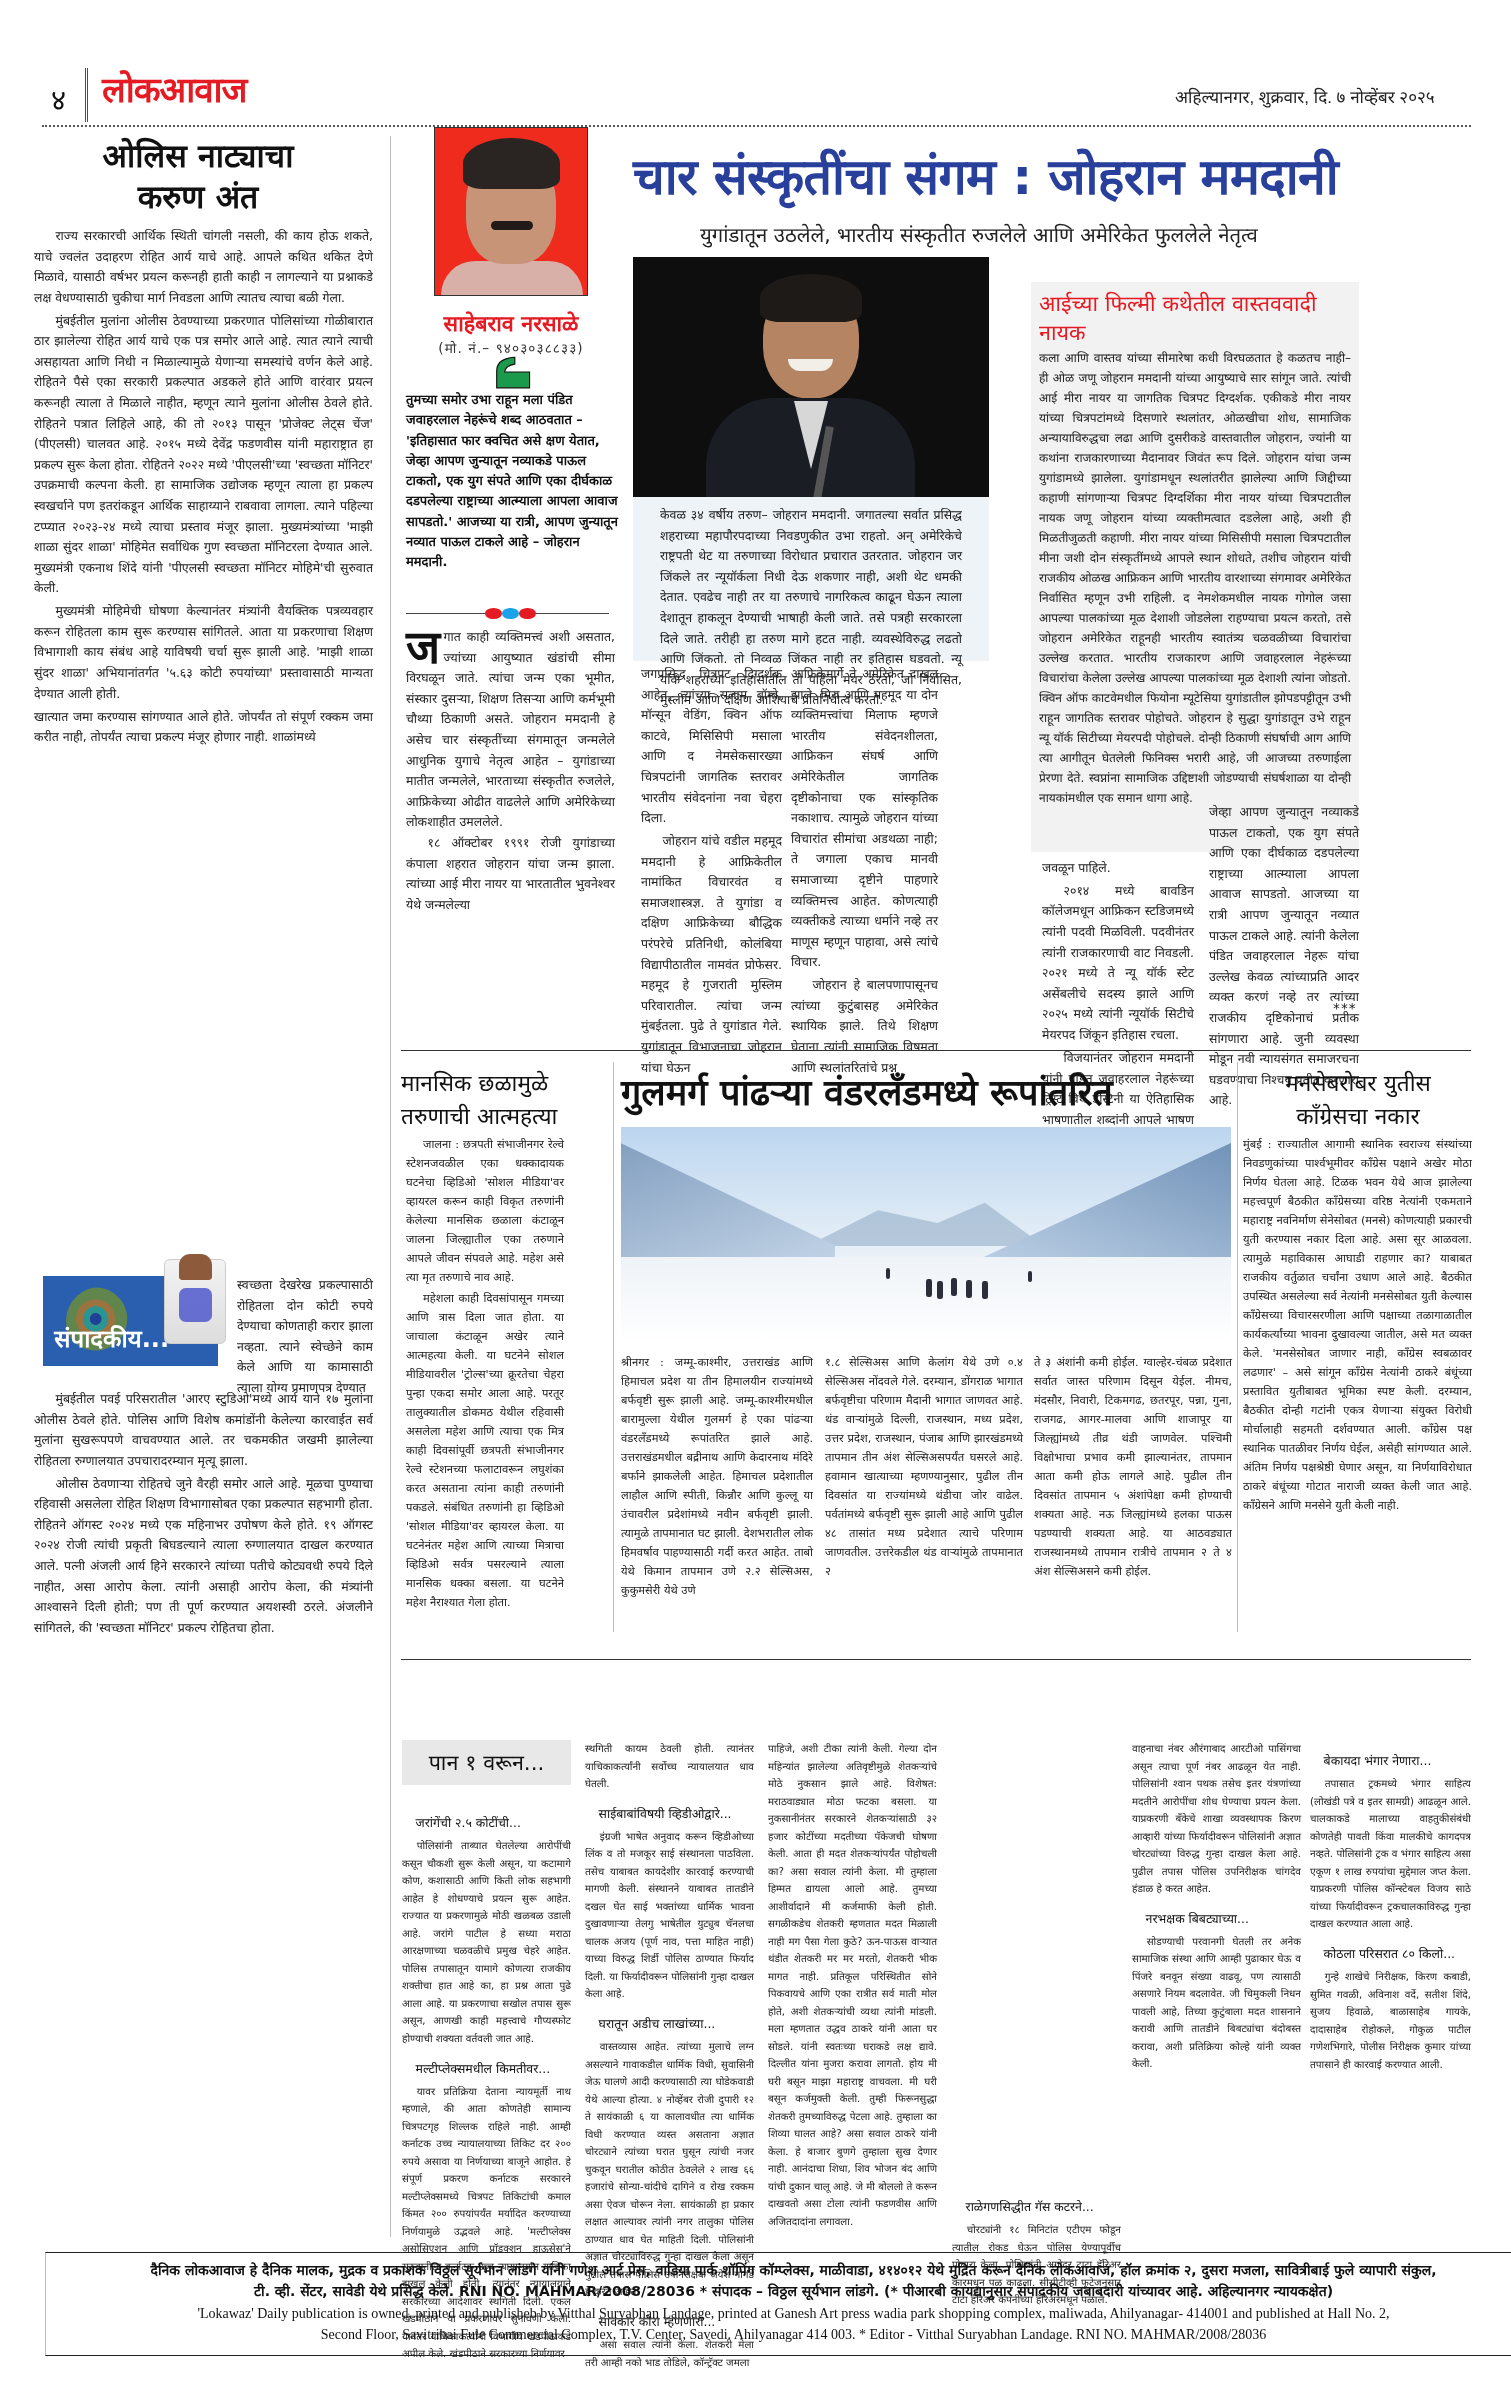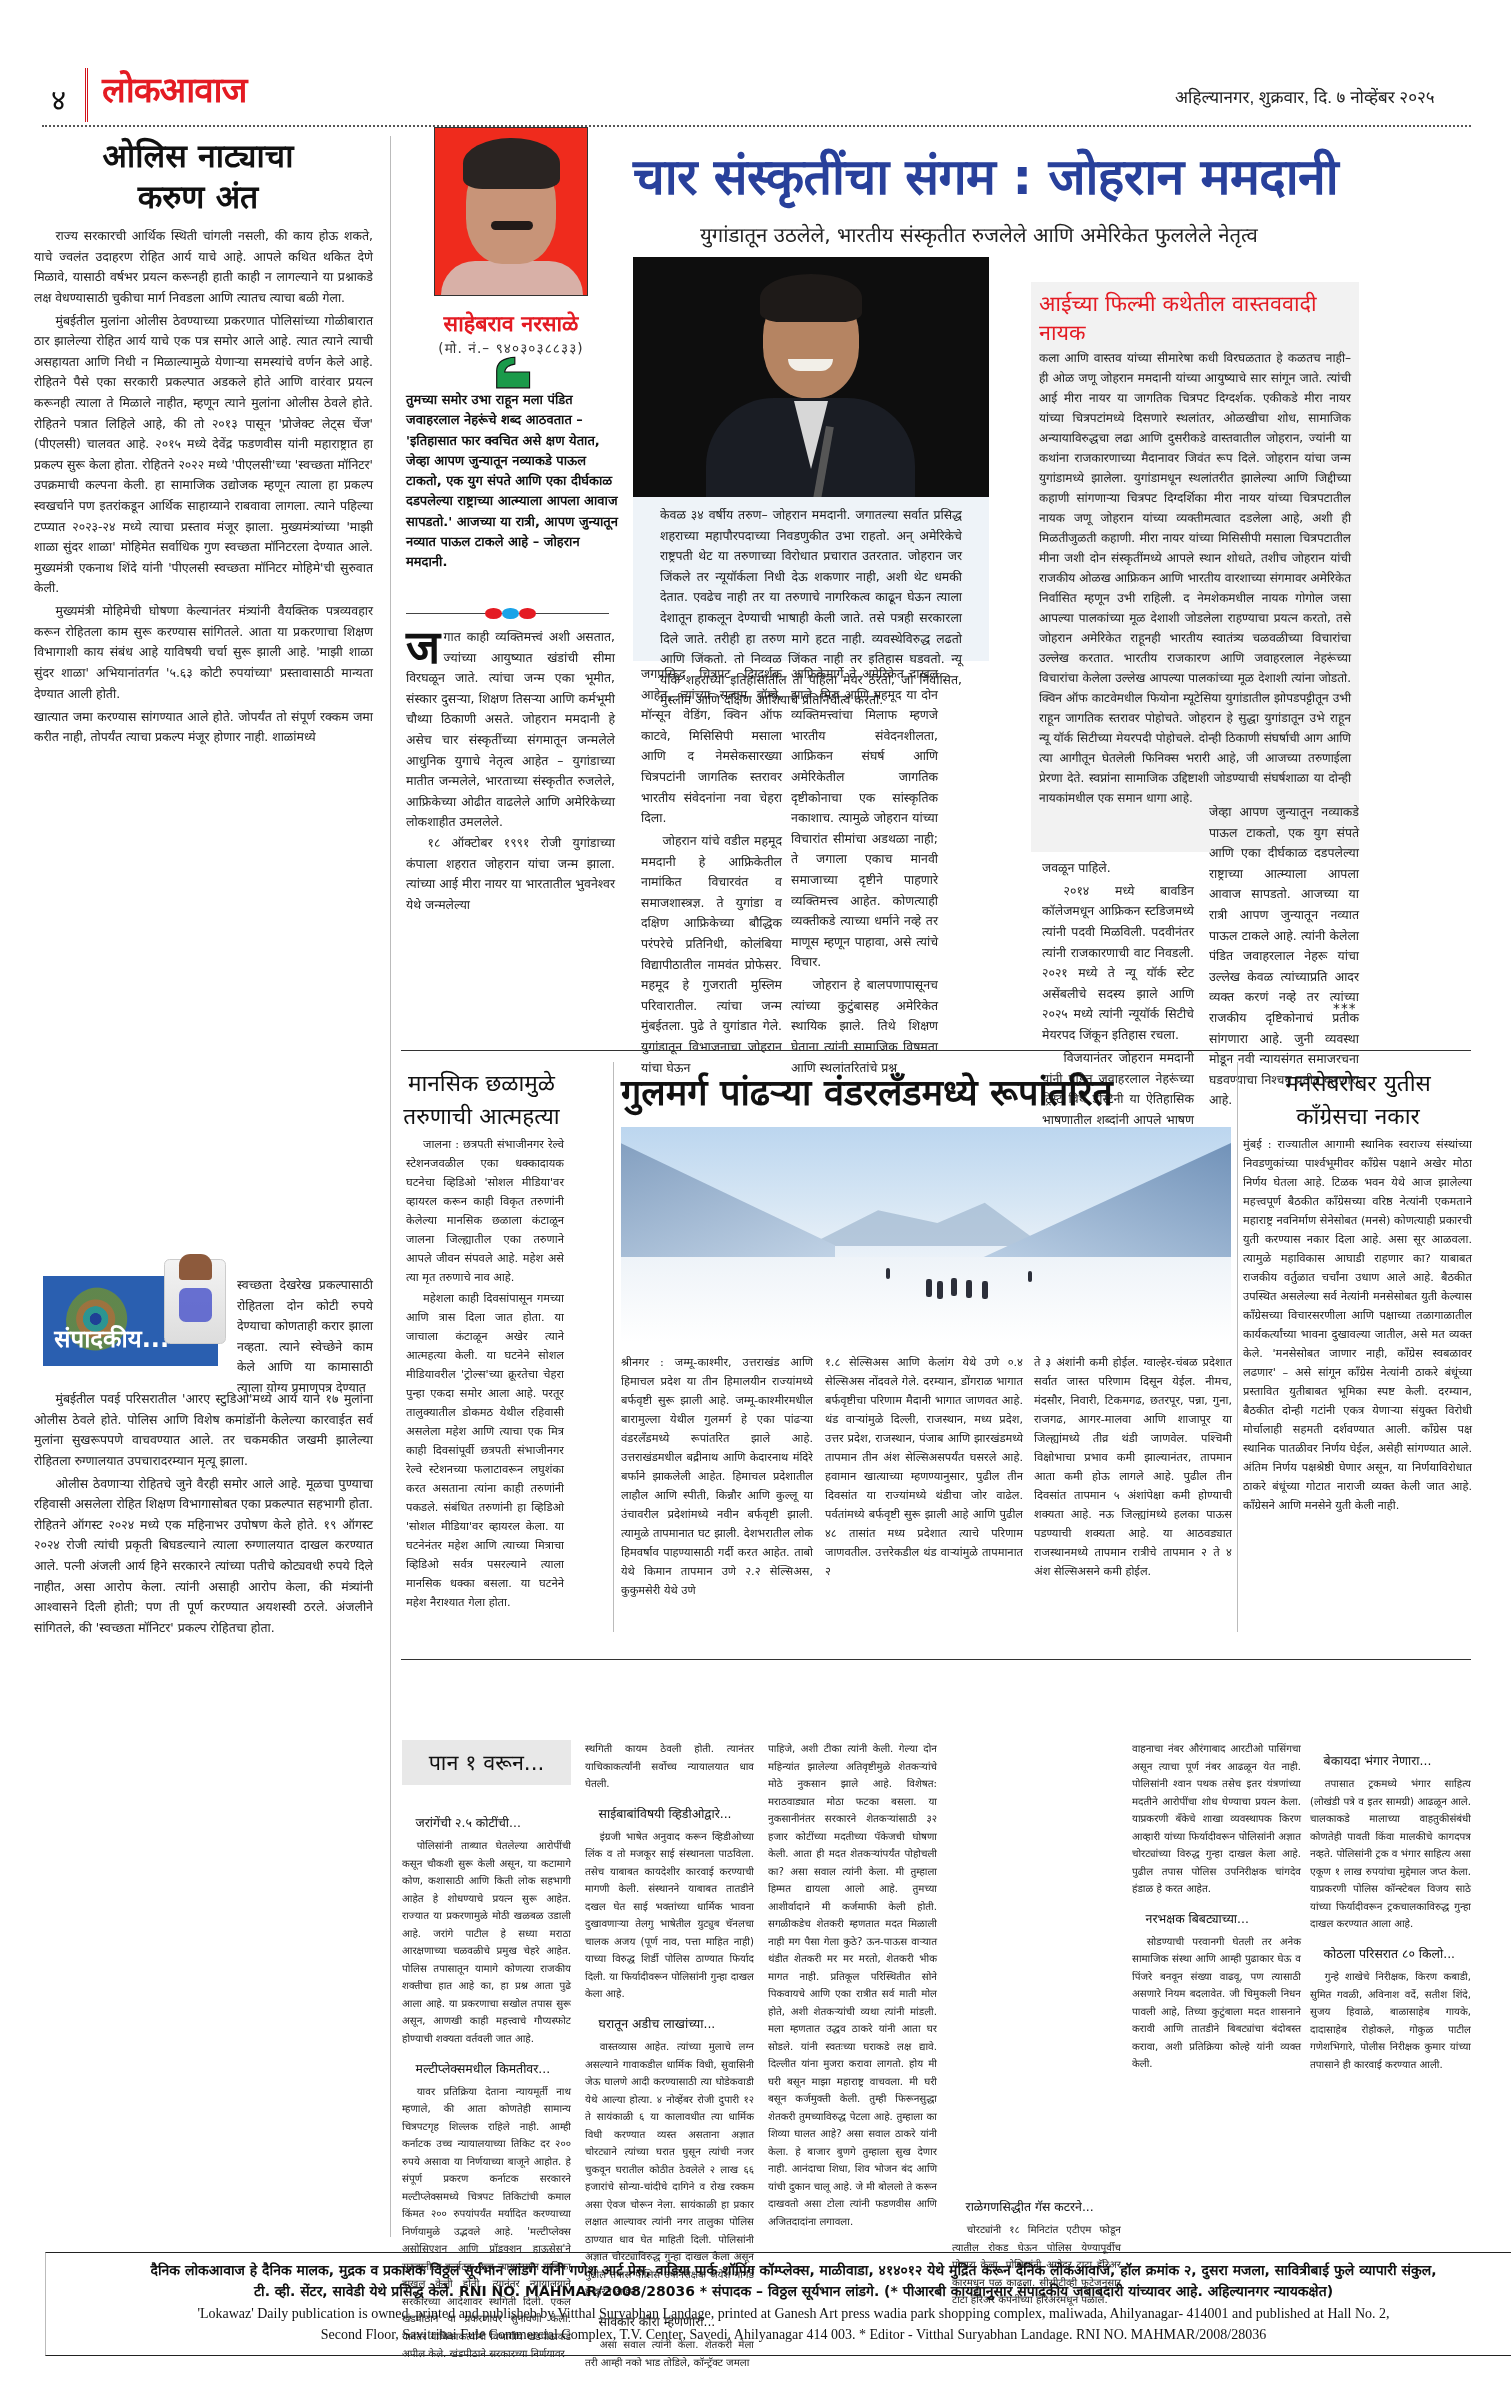--- a/index.html
+++ b/index.html
@@ -69,21 +69,21 @@
   .sidebar-title { font-size: 21.5px; color: #e41b23; margin-bottom: 2.3px; }
   .sidebar-text { font-size: 12px; line-height: 20px; text-align: justify; color: #222; }
 
   .right-col1 { left: 1042px; top: 858px; width: 152px; }
   .right-col2 { left: 1209px; top: 802px; width: 150px; }
   .stars { left: 1333px; top: 1000px; font-size: 13.6px; letter-spacing: 1.1px; }
 
   .hrule { border-top: 1.1px solid #333; height: 0; }
 
   
-  .suicide-head { left: 401px; top: 1067px; width: 161px; text-align: center; font-size: 22.6px; line-height: 33px; color: #111; }
+  .suicide-head { left: 401px; top: 1067px; width: 161px; text-align: left; font-size: 22.6px; line-height: 33px; color: #111; }
   .suicide-body { left: 406px; top: 1135px; width: 158px; }
   .gulmarg-head { left: 621px; top: 1067px; font-size: 36px; font-weight: bold; color: #111; }
   .gulmarg-photo { left: 621px; top: 1127px; width: 610px; height: 215px; overflow: hidden;
      background: linear-gradient(#bcd6ef 0%, #d6e6f4 35%, #eaf1f8 60%, #f5f8fb 100%); }
   .mtn-l { position: absolute; left: -22.6px; top: 5.6px; width: 237px; height: 141px; background: linear-gradient(160deg, #7e9bbd, #c5d6e8); clip-path: polygon(0 0,100% 80%,100% 100%,0 100%); }
   .mtn-r { position: absolute; right: -22.6px; top: 5.6px; width: 271px; height: 147px; background: linear-gradient(200deg, #6b8db5, #c1d4e8); clip-path: polygon(100% 0,0 85%,0 100%,100% 100%); }
   .mtn-c { position: absolute; left: 186px; top: 68px; width: 237px; height: 51px; background: #9fb6cf; clip-path: polygon(0 100%,30% 30%,55% 55%,75% 15%,100% 100%); opacity: .7; }
   .snowfield { position: absolute; left: 0; top: 130px; width: 100%; height: 85px; background: linear-gradient(#eef3f8,#ffffff); }
   .walker { position: absolute; width: 5.6px; height: 18px; background: #2c2f3a; border-radius: 2.3px; }
   .gulmarg-col1 { left: 621px; top: 1353px; width: 192px; }

